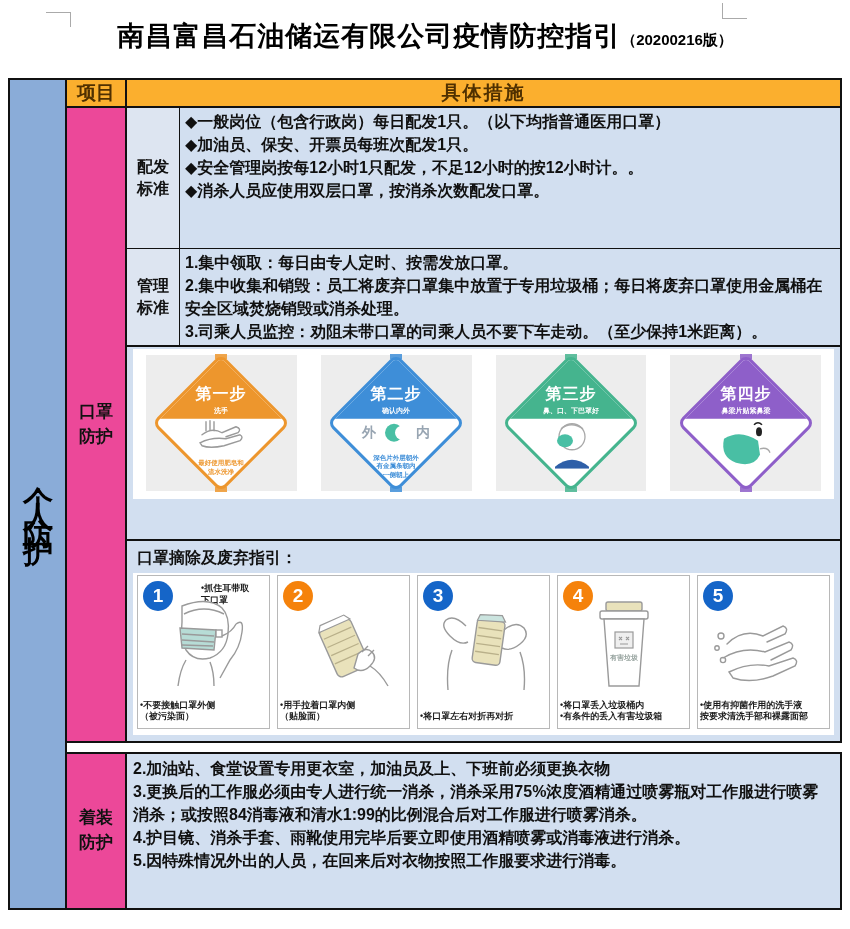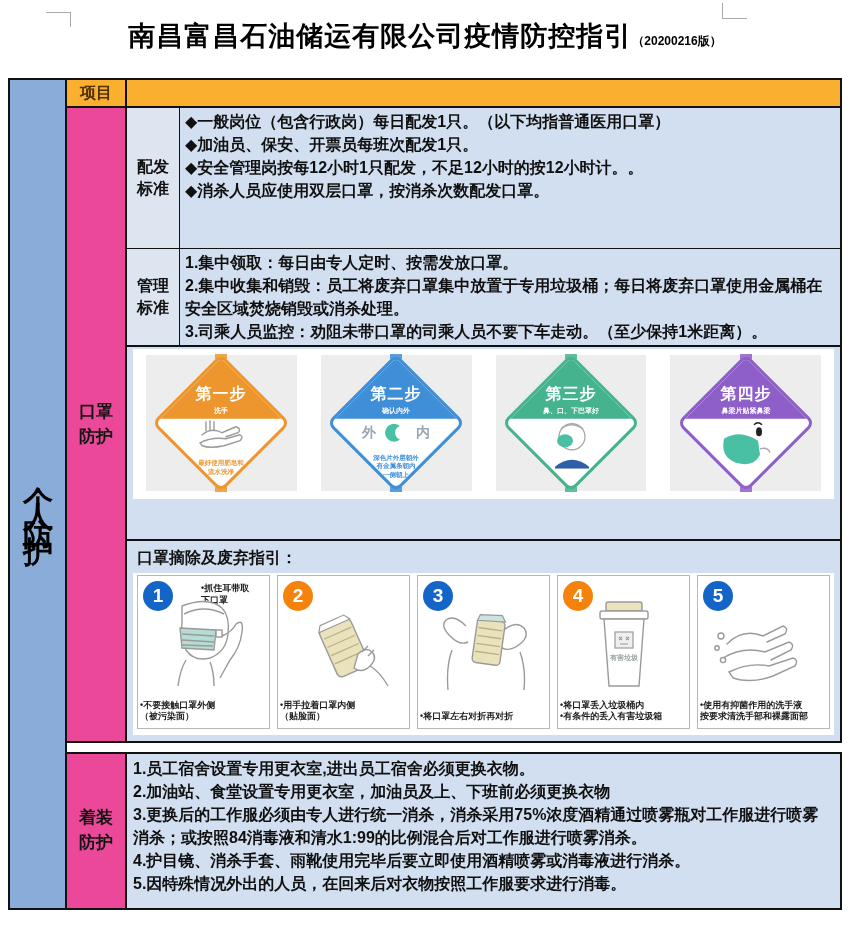--- a/index.html
+++ b/index.html
@@ -9,33 +9,33 @@
 
   
   .mark-l{position:absolute;left:46px;top:12px;width:24px;height:14px;
           border-top:1px solid #aaa;border-right:1px solid #aaa;}
   .mark-r{position:absolute;left:722px;top:3px;width:24px;height:15px;
           border-left:1px solid #aaa;border-bottom:1px solid #aaa;}
 
   
   .doc-title{position:absolute;top:18px;left:0;width:100%;text-align:center;
              font-size:27px;font-weight:bold;color:#000;letter-spacing:1px;}
-  .doc-title .version{font-size:12px;letter-spacing:0;}
+  .doc-title .version{font-size:15px;letter-spacing:0;}
 
   
   .table{position:absolute;left:8px;top:78px;width:834px;display:flex;align-items:stretch;}
   .col-group{width:55px;background:#8AACD8;border:2px solid #111;
              display:flex;align-items:center;justify-content:center;}
   .vtext{writing-mode:vertical-rl;text-orientation:upright;font-size:30px;font-weight:bold;
          letter-spacing:16px;color:#000;}
   .right{flex:1;display:flex;flex-direction:column;min-width:0;}
 
   
   .header-row{display:flex;height:26px;border:2px solid #111;border-left:none;
-              background:#FBAF2E;font-weight:bold;color:#4F3000;font-size:16px;}
+              background:#FBAF2E;font-weight:bold;color:#4F3000;font-size:19px;}
   .h-project{width:58px;border-right:2px solid #111;display:flex;align-items:center;justify-content:center;}
   .h-measures{flex:1;display:flex;align-items:center;justify-content:center;letter-spacing:2px;}
 
   
   .block{display:flex;border:2px solid #111;border-left:none;border-top:none;background:#D2DFF0;}
   .mask-block{height:633px;}
   .dress-block{border-top:2px solid #111;height:154px;}
   .gap{height:9px;background:#fff;}
   .col-label{width:58px;border-right:2px solid #111;background:#ec4899;
              display:flex;align-items:center;justify-content:center;text-align:center;
@@ -101,20 +101,21 @@
 
   <div class="table">
 
     <div class="col-group">
       <div class="vtext">个人防护</div>
     </div>
 
     <div class="right">
       <div class="header-row">
         <div class="h-project">项目</div>
+        <div class="h-measures">具体措施</div>
       </div>
 
       <div class="block mask-block">
         <div class="col-label pre">口罩
 防护</div>
         <div class="mask-content">
 
           <div class="irow peifa">
             <div class="sub-label pre">配发
 标准</div>
@@ -335,21 +336,20 @@
 
         </div>
       </div>
 
       <div class="gap"></div>
 
       <div class="block dress-block">
         <div class="col-label pre">着装
 防护</div>
         <div class="dress-content">
-          <div class="tline">1.员工宿舍设置专用更衣室,进出员工宿舍必须更换衣物。</div>
           <div class="tline">2.加油站、食堂设置专用更衣室，加油员及上、下班前必须更换衣物</div>
           <div class="tline">3.更换后的工作服必须由专人进行统一消杀，消杀采用75%浓度酒精通过喷雾瓶对工作服进行喷雾消杀；或按照84消毒液和清水1:99的比例混合后对工作服进行喷雾消杀。</div>
           <div class="tline">4.护目镜、消杀手套、雨靴使用完毕后要立即使用酒精喷雾或消毒液进行消杀。</div>
           <div class="tline">5.因特殊情况外出的人员，在回来后对衣物按照工作服要求进行消毒。</div>
         </div>
       </div>
 
     </div>
   </div>
 </div>

